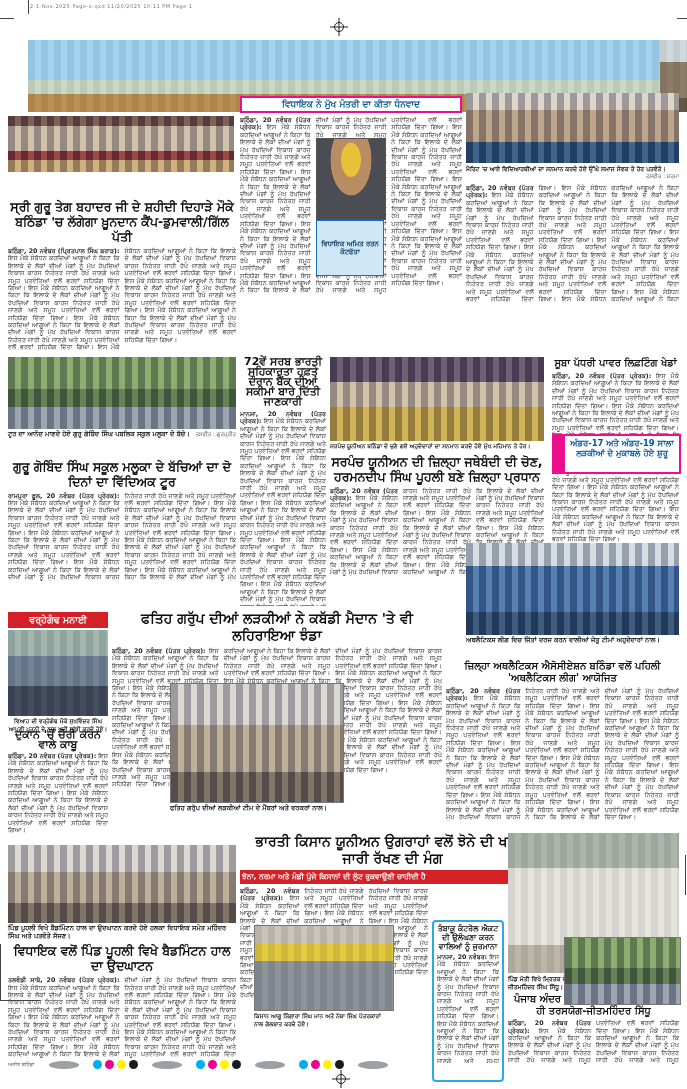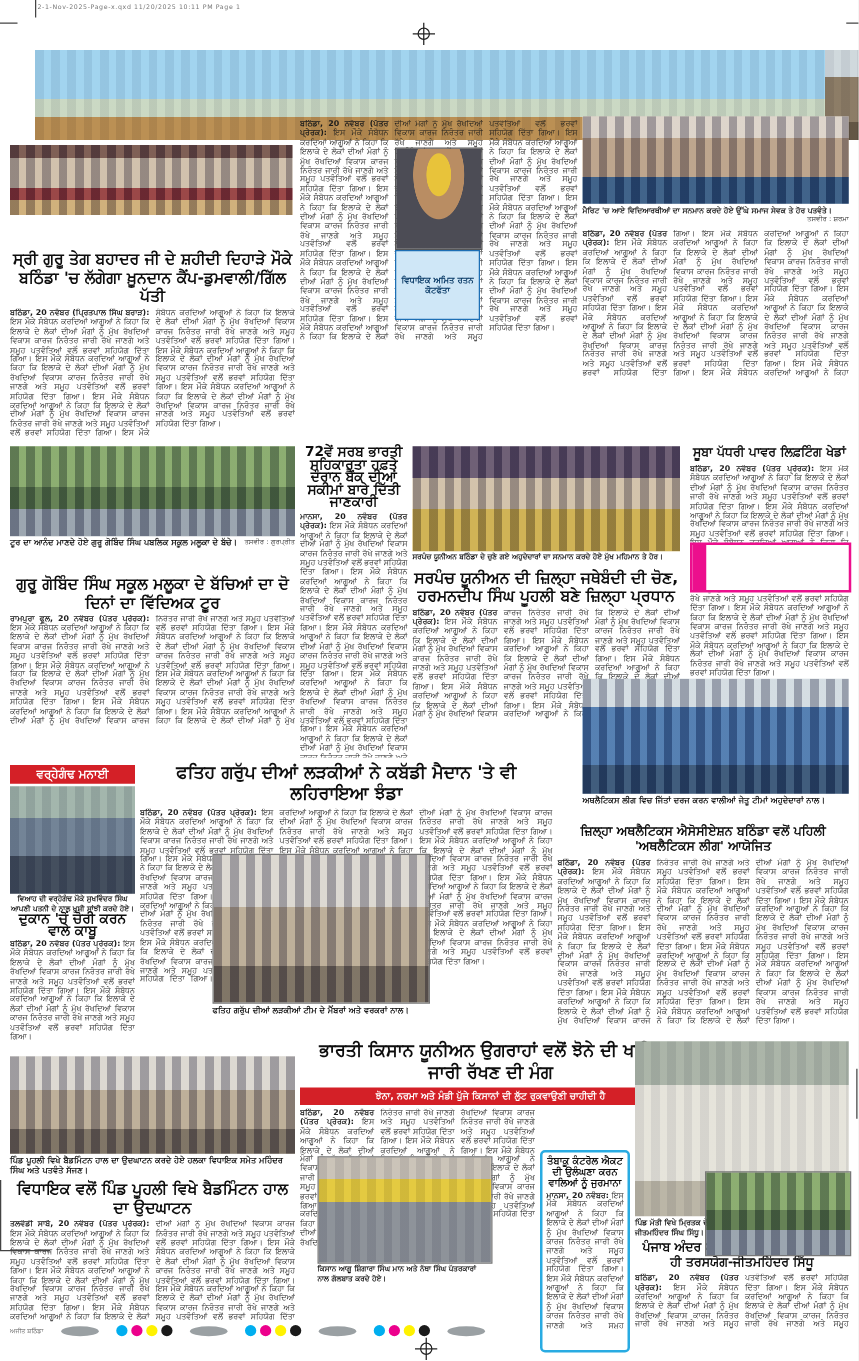--- a/index.html
+++ b/index.html
@@ -44,21 +44,21 @@
   .h-lg{font-size:14px;line-height:17px;}
   .h-md{font-size:12.5px;line-height:15px;}
   .h-sm{font-size:10px;line-height:12px;}
   .h-xs{font-size:11px;line-height:10px;}
   .body-txt{font-size:6.3px;line-height:7.4px;text-align:justify;color:#1c1c1c;overflow:hidden;}
   .c2{column-count:2;column-gap:5px;}
   .c3{column-count:3;column-gap:5px;}
   .dl{font-weight:bold;}
   .boxed-subhead{border:2px solid #ec0f8d;color:#00568f;font-weight:bold;font-size:9px;
      text-align:center;padding:1px 2px;background:#fff;}
-  .red-strip{background:#d42027;color:#fff;font-weight:bold;font-size:7.5px;text-align:center;
+  .red-strip{background:#d42027;color:#fff;font-weight:bold;font-size:7.5px;
      padding:2px 2px;}
   .red-title{background:#d42027;color:#fff;font-weight:bold;font-size:9.5px;text-align:center;
      padding:2px 0;}
   .magenta-box{position:absolute;border:2px solid #ec0f8d;background:#fff;display:flex;z-index:2;}
   .magenta-box .bar{width:11px;background:#ec0f8d;}
   .magenta-box .txt{flex:1;color:#0054a6;font-weight:bold;font-size:8.4px;line-height:10px;
      text-align:center;padding:2px 2px;}
   .blue-box{border:2px solid #29abe2;border-radius:4px;background:#fff;padding:2px 3px;box-sizing:border-box;}
   .blue-box .headline{color:#0d0d0d;}
   .portrait-cap{border:1px solid #1d6fb5;background:#cfe7f7;color:#093a66;font-weight:bold;
@@ -105,20 +105,21 @@
 
   <div class="abs" style="left:8px;top:199px;width:228px">
     <div class="headline h-md">ਸ੍ਰੀ ਗੁਰੂ ਤੇਗ ਬਹਾਦਰ ਜੀ ਦੇ ਸ਼ਹੀਦੀ ਦਿਹਾੜੇ ਮੌਕੇ ਬਠਿੰਡਾ 'ਚ ਲੱਗੇਗਾ ਖ਼ੂਨਦਾਨ ਕੈਂਪ-ਡੁਮਵਾਲੀ/ਗਿੱਲ ਪੱਤੀ</div>
     <div class="body-txt c2" style="height:116px;margin-top:3px">
       <span class="dl">ਬਠਿੰਡਾ, 20 ਨਵੰਬਰ (ਪ੍ਰਿਤਪਾਲ ਸਿੰਘ ਬਰਾੜ):</span>
       <span>ਇਸ ਮੌਕੇ ਸੰਬੋਧਨ ਕਰਦਿਆਂ ਆਗੂਆਂ ਨੇ ਕਿਹਾ ਕਿ ਇਲਾਕੇ ਦੇ ਲੋਕਾਂ ਦੀਆਂ ਮੰਗਾਂ ਨੂੰ ਮੁੱਖ ਰੱਖਦਿਆਂ ਵਿਕਾਸ ਕਾਰਜ ਨਿਰੰਤਰ ਜਾਰੀ ਰੱਖੇ ਜਾਣਗੇ ਅਤੇ ਸਮੂਹ ਪਤਵੰਤਿਆਂ ਵਲੋਂ ਭਰਵਾਂ ਸਹਿਯੋਗ ਦਿੱਤਾ ਗਿਆ। ਇਸ ਮੌਕੇ ਸੰਬੋਧਨ ਕਰਦਿਆਂ ਆਗੂਆਂ ਨੇ ਕਿਹਾ ਕਿ ਇਲਾਕੇ ਦੇ ਲੋਕਾਂ ਦੀਆਂ ਮੰਗਾਂ ਨੂੰ ਮੁੱਖ ਰੱਖਦਿਆਂ ਵਿਕਾਸ ਕਾਰਜ ਨਿਰੰਤਰ ਜਾਰੀ ਰੱਖੇ ਜਾਣਗੇ ਅਤੇ ਸਮੂਹ ਪਤਵੰਤਿਆਂ ਵਲੋਂ ਭਰਵਾਂ ਸਹਿਯੋਗ ਦਿੱਤਾ ਗਿਆ। ਇਸ ਮੌਕੇ ਸੰਬੋਧਨ ਕਰਦਿਆਂ ਆਗੂਆਂ ਨੇ ਕਿਹਾ ਕਿ ਇਲਾਕੇ ਦੇ ਲੋਕਾਂ ਦੀਆਂ ਮੰਗਾਂ ਨੂੰ ਮੁੱਖ ਰੱਖਦਿਆਂ ਵਿਕਾਸ ਕਾਰਜ ਨਿਰੰਤਰ ਜਾਰੀ ਰੱਖੇ ਜਾਣਗੇ ਅਤੇ ਸਮੂਹ ਪਤਵੰਤਿਆਂ ਵਲੋਂ ਭਰਵਾਂ ਸਹਿਯੋਗ ਦਿੱਤਾ ਗਿਆ। ਇਸ ਮੌਕੇ ਸੰਬੋਧਨ ਕਰਦਿਆਂ ਆਗੂਆਂ ਨੇ ਕਿਹਾ ਕਿ ਇਲਾਕੇ ਦੇ ਲੋਕਾਂ ਦੀਆਂ ਮੰਗਾਂ ਨੂੰ ਮੁੱਖ ਰੱਖਦਿਆਂ ਵਿਕਾਸ ਕਾਰਜ ਨਿਰੰਤਰ ਜਾਰੀ ਰੱਖੇ ਜਾਣਗੇ ਅਤੇ ਸਮੂਹ ਪਤਵੰਤਿਆਂ ਵਲੋਂ ਭਰਵਾਂ ਸਹਿਯੋਗ ਦਿੱਤਾ ਗਿਆ। ਇਸ ਮੌਕੇ ਸੰਬੋਧਨ ਕਰਦਿਆਂ ਆਗੂਆਂ ਨੇ ਕਿਹਾ ਕਿ ਇਲਾਕੇ ਦੇ ਲੋਕਾਂ ਦੀਆਂ ਮੰਗਾਂ ਨੂੰ ਮੁੱਖ ਰੱਖਦਿਆਂ ਵਿਕਾਸ ਕਾਰਜ ਨਿਰੰਤਰ ਜਾਰੀ ਰੱਖੇ ਜਾਣਗੇ ਅਤੇ ਸਮੂਹ ਪਤਵੰਤਿਆਂ ਵਲੋਂ ਭਰਵਾਂ ਸਹਿਯੋਗ ਦਿੱਤਾ ਗਿਆ। ਇਸ ਮੌਕੇ ਸੰਬੋਧਨ ਕਰਦਿਆਂ ਆਗੂਆਂ ਨੇ ਕਿਹਾ ਕਿ ਇਲਾਕੇ ਦੇ ਲੋਕਾਂ ਦੀਆਂ ਮੰਗਾਂ ਨੂੰ ਮੁੱਖ ਰੱਖਦਿਆਂ ਵਿਕਾਸ ਕਾਰਜ ਨਿਰੰਤਰ ਜਾਰੀ ਰੱਖੇ ਜਾਣਗੇ ਅਤੇ ਸਮੂਹ ਪਤਵੰਤਿਆਂ ਵਲੋਂ ਭਰਵਾਂ ਸਹਿਯੋਗ ਦਿੱਤਾ ਗਿਆ। </span>
     </div>
   </div>
 
   <div class="abs" style="left:240px;top:93px;width:222px">
+    <div class="boxed-subhead" style="margin-top:3px">ਵਿਧਾਇਕ ਨੇ ਮੁੱਖ ਮੰਤਰੀ ਦਾ ਕੀਤਾ ਧੰਨਵਾਦ</div>
     <div style="position:relative">
       <div class="body-txt c3" style="height:184px;margin-top:3px">
         <span class="dl">ਬਠਿੰਡਾ, 20 ਨਵੰਬਰ (ਪੱਤਰ ਪ੍ਰੇਰਕ):</span>
         <span>ਇਸ ਮੌਕੇ ਸੰਬੋਧਨ ਕਰਦਿਆਂ ਆਗੂਆਂ ਨੇ ਕਿਹਾ ਕਿ ਇਲਾਕੇ ਦੇ ਲੋਕਾਂ ਦੀਆਂ ਮੰਗਾਂ ਨੂੰ ਮੁੱਖ ਰੱਖਦਿਆਂ ਵਿਕਾਸ ਕਾਰਜ ਨਿਰੰਤਰ ਜਾਰੀ ਰੱਖੇ ਜਾਣਗੇ ਅਤੇ ਸਮੂਹ ਪਤਵੰਤਿਆਂ ਵਲੋਂ ਭਰਵਾਂ ਸਹਿਯੋਗ ਦਿੱਤਾ ਗਿਆ। ਇਸ ਮੌਕੇ ਸੰਬੋਧਨ ਕਰਦਿਆਂ ਆਗੂਆਂ ਨੇ ਕਿਹਾ ਕਿ ਇਲਾਕੇ ਦੇ ਲੋਕਾਂ ਦੀਆਂ ਮੰਗਾਂ ਨੂੰ ਮੁੱਖ ਰੱਖਦਿਆਂ ਵਿਕਾਸ ਕਾਰਜ ਨਿਰੰਤਰ ਜਾਰੀ ਰੱਖੇ ਜਾਣਗੇ ਅਤੇ ਸਮੂਹ ਪਤਵੰਤਿਆਂ ਵਲੋਂ ਭਰਵਾਂ ਸਹਿਯੋਗ ਦਿੱਤਾ ਗਿਆ। ਇਸ ਮੌਕੇ ਸੰਬੋਧਨ ਕਰਦਿਆਂ ਆਗੂਆਂ ਨੇ ਕਿਹਾ ਕਿ ਇਲਾਕੇ ਦੇ ਲੋਕਾਂ ਦੀਆਂ ਮੰਗਾਂ ਨੂੰ ਮੁੱਖ ਰੱਖਦਿਆਂ ਵਿਕਾਸ ਕਾਰਜ ਨਿਰੰਤਰ ਜਾਰੀ ਰੱਖੇ ਜਾਣਗੇ ਅਤੇ ਸਮੂਹ ਪਤਵੰਤਿਆਂ ਵਲੋਂ ਭਰਵਾਂ ਸਹਿਯੋਗ ਦਿੱਤਾ ਗਿਆ। ਇਸ ਮੌਕੇ ਸੰਬੋਧਨ ਕਰਦਿਆਂ ਆਗੂਆਂ ਨੇ ਕਿਹਾ ਕਿ ਇਲਾਕੇ ਦੇ ਲੋਕਾਂ ਦੀਆਂ ਮੰਗਾਂ ਨੂੰ ਮੁੱਖ ਰੱਖਦਿਆਂ ਵਿਕਾਸ ਕਾਰਜ ਨਿਰੰਤਰ ਜਾਰੀ ਰੱਖੇ ਜਾਣਗੇ ਅਤੇ ਸਮੂਹ ਪਤਵੰਤਿਆਂ ਵਲੋਂ ਭਰਵਾਂ ਸਹਿਯੋਗ ਦਿੱਤਾ ਗਿਆ। ਇਸ ਮੌਕੇ ਸੰਬੋਧਨ ਕਰਦਿਆਂ ਆਗੂਆਂ ਨੇ ਕਿਹਾ ਕਿ ਇਲਾਕੇ ਦੇ ਲੋਕਾਂ ਦੀਆਂ ਮੰਗਾਂ ਨੂੰ ਮੁੱਖ ਰੱਖਦਿਆਂ ਵਿਕਾਸ ਕਾਰਜ ਨਿਰੰਤਰ ਜਾਰੀ ਰੱਖੇ ਜਾਣਗੇ ਅਤੇ ਸਮੂਹ ਪਤਵੰਤਿਆਂ ਵਲੋਂ ਭਰਵਾਂ ਸਹਿਯੋਗ ਦਿੱਤਾ ਗਿਆ। ਇਸ ਮੌਕੇ ਸੰਬੋਧਨ ਕਰਦਿਆਂ ਆਗੂਆਂ ਨੇ ਕਿਹਾ ਕਿ ਇਲਾਕੇ ਦੇ ਲੋਕਾਂ ਦੀਆਂ ਮੰਗਾਂ ਨੂੰ ਮੁੱਖ ਰੱਖਦਿਆਂ ਵਿਕਾਸ ਕਾਰਜ ਨਿਰੰਤਰ ਜਾਰੀ ਰੱਖੇ ਜਾਣਗੇ ਅਤੇ ਸਮੂਹ ਪਤਵੰਤਿਆਂ ਵਲੋਂ ਭਰਵਾਂ ਸਹਿਯੋਗ ਦਿੱਤਾ ਗਿਆ। ਇਸ ਮੌਕੇ ਸੰਬੋਧਨ ਕਰਦਿਆਂ ਆਗੂਆਂ ਨੇ ਕਿਹਾ ਕਿ ਇਲਾਕੇ ਦੇ ਲੋਕਾਂ ਦੀਆਂ ਮੰਗਾਂ ਨੂੰ ਮੁੱਖ ਰੱਖਦਿਆਂ ਵਿਕਾਸ ਕਾਰਜ ਨਿਰੰਤਰ ਜਾਰੀ ਰੱਖੇ ਜਾਣਗੇ ਅਤੇ ਸਮੂਹ ਪਤਵੰਤਿਆਂ ਵਲੋਂ ਭਰਵਾਂ ਸਹਿਯੋਗ ਦਿੱਤਾ ਗਿਆ। ਇਸ ਮੌਕੇ ਸੰਬੋਧਨ ਕਰਦਿਆਂ ਆਗੂਆਂ ਨੇ ਕਿਹਾ ਕਿ ਇਲਾਕੇ ਦੇ ਲੋਕਾਂ ਦੀਆਂ ਮੰਗਾਂ ਨੂੰ ਮੁੱਖ ਰੱਖਦਿਆਂ ਵਿਕਾਸ ਕਾਰਜ ਨਿਰੰਤਰ ਜਾਰੀ ਰੱਖੇ ਜਾਣਗੇ ਅਤੇ ਸਮੂਹ ਪਤਵੰਤਿਆਂ ਵਲੋਂ ਭਰਵਾਂ ਸਹਿਯੋਗ ਦਿੱਤਾ ਗਿਆ। ਇਸ ਮੌਕੇ ਸੰਬੋਧਨ ਕਰਦਿਆਂ ਆਗੂਆਂ ਨੇ ਕਿਹਾ ਕਿ ਇਲਾਕੇ ਦੇ ਲੋਕਾਂ ਦੀਆਂ ਮੰਗਾਂ ਨੂੰ ਮੁੱਖ ਰੱਖਦਿਆਂ ਵਿਕਾਸ ਕਾਰਜ ਨਿਰੰਤਰ ਜਾਰੀ ਰੱਖੇ ਜਾਣਗੇ ਅਤੇ ਸਮੂਹ ਪਤਵੰਤਿਆਂ ਵਲੋਂ ਭਰਵਾਂ ਸਹਿਯੋਗ ਦਿੱਤਾ ਗਿਆ। ਇਸ ਮੌਕੇ ਸੰਬੋਧਨ ਕਰਦਿਆਂ ਆਗੂਆਂ ਨੇ ਕਿਹਾ ਕਿ ਇਲਾਕੇ ਦੇ ਲੋਕਾਂ ਦੀਆਂ ਮੰਗਾਂ ਨੂੰ ਮੁੱਖ ਰੱਖਦਿਆਂ ਵਿਕਾਸ ਕਾਰਜ ਨਿਰੰਤਰ ਜਾਰੀ ਰੱਖੇ ਜਾਣਗੇ ਅਤੇ ਸਮੂਹ ਪਤਵੰਤਿਆਂ ਵਲੋਂ ਭਰਵਾਂ ਸਹਿਯੋਗ ਦਿੱਤਾ ਗਿਆ। </span>
       </div>
       <div class="abs" style="left:76px;top:22px;width:68px;z-index:2">
         <div class="photo portrait" style="height:80px;border:1px solid #555"></div>
         <div class="portrait-cap">ਵਿਧਾਇਕ ਅਮਿਤ ਰਤਨ ਕੋਟਫੱਤਾ</div>
       </div>
     </div>
@@ -178,20 +179,21 @@
 
   <div class="abs" style="left:552px;top:357px;width:127px">
     <div class="headline h-sm">ਸੂਬਾ ਪੱਧਰੀ ਪਾਵਰ ਲਿਫ਼ਟਿੰਗ ਖੇਡਾਂ</div>
     <div style="position:relative">
       <div class="body-txt" style="height:178px;margin-top:3px">
         <span class="dl">ਬਠਿੰਡਾ, 20 ਨਵੰਬਰ (ਪੱਤਰ ਪ੍ਰੇਰਕ):</span>
         <span>ਇਸ ਮੌਕੇ ਸੰਬੋਧਨ ਕਰਦਿਆਂ ਆਗੂਆਂ ਨੇ ਕਿਹਾ ਕਿ ਇਲਾਕੇ ਦੇ ਲੋਕਾਂ ਦੀਆਂ ਮੰਗਾਂ ਨੂੰ ਮੁੱਖ ਰੱਖਦਿਆਂ ਵਿਕਾਸ ਕਾਰਜ ਨਿਰੰਤਰ ਜਾਰੀ ਰੱਖੇ ਜਾਣਗੇ ਅਤੇ ਸਮੂਹ ਪਤਵੰਤਿਆਂ ਵਲੋਂ ਭਰਵਾਂ ਸਹਿਯੋਗ ਦਿੱਤਾ ਗਿਆ। ਇਸ ਮੌਕੇ ਸੰਬੋਧਨ ਕਰਦਿਆਂ ਆਗੂਆਂ ਨੇ ਕਿਹਾ ਕਿ ਇਲਾਕੇ ਦੇ ਲੋਕਾਂ ਦੀਆਂ ਮੰਗਾਂ ਨੂੰ ਮੁੱਖ ਰੱਖਦਿਆਂ ਵਿਕਾਸ ਕਾਰਜ ਨਿਰੰਤਰ ਜਾਰੀ ਰੱਖੇ ਜਾਣਗੇ ਅਤੇ ਸਮੂਹ ਪਤਵੰਤਿਆਂ ਵਲੋਂ ਭਰਵਾਂ ਸਹਿਯੋਗ ਦਿੱਤਾ ਗਿਆ। ਇਸ ਮੌਕੇ ਸੰਬੋਧਨ ਕਰਦਿਆਂ ਆਗੂਆਂ ਨੇ ਕਿਹਾ ਕਿ ਇਲਾਕੇ ਦੇ ਲੋਕਾਂ ਦੀਆਂ ਮੰਗਾਂ ਨੂੰ ਮੁੱਖ ਰੱਖਦਿਆਂ ਵਿਕਾਸ ਕਾਰਜ ਨਿਰੰਤਰ ਜਾਰੀ ਰੱਖੇ ਜਾਣਗੇ ਅਤੇ ਸਮੂਹ ਪਤਵੰਤਿਆਂ ਵਲੋਂ ਭਰਵਾਂ ਸਹਿਯੋਗ ਦਿੱਤਾ ਗਿਆ। ਇਸ ਮੌਕੇ ਸੰਬੋਧਨ ਕਰਦਿਆਂ ਆਗੂਆਂ ਨੇ ਕਿਹਾ ਕਿ ਇਲਾਕੇ ਦੇ ਲੋਕਾਂ ਦੀਆਂ ਮੰਗਾਂ ਨੂੰ ਮੁੱਖ ਰੱਖਦਿਆਂ ਵਿਕਾਸ ਕਾਰਜ ਨਿਰੰਤਰ ਜਾਰੀ ਰੱਖੇ ਜਾਣਗੇ ਅਤੇ ਸਮੂਹ ਪਤਵੰਤਿਆਂ ਵਲੋਂ ਭਰਵਾਂ ਸਹਿਯੋਗ ਦਿੱਤਾ ਗਿਆ। ਇਸ ਮੌਕੇ ਸੰਬੋਧਨ ਕਰਦਿਆਂ ਆਗੂਆਂ ਨੇ ਕਿਹਾ ਕਿ ਇਲਾਕੇ ਦੇ ਲੋਕਾਂ ਦੀਆਂ ਮੰਗਾਂ ਨੂੰ ਮੁੱਖ ਰੱਖਦਿਆਂ ਵਿਕਾਸ ਕਾਰਜ ਨਿਰੰਤਰ ਜਾਰੀ ਰੱਖੇ ਜਾਣਗੇ ਅਤੇ ਸਮੂਹ ਪਤਵੰਤਿਆਂ ਵਲੋਂ ਭਰਵਾਂ ਸਹਿਯੋਗ ਦਿੱਤਾ ਗਿਆ। ਇਸ ਮੌਕੇ ਸੰਬੋਧਨ ਕਰਦਿਆਂ ਆਗੂਆਂ ਨੇ ਕਿਹਾ ਕਿ ਇਲਾਕੇ ਦੇ ਲੋਕਾਂ ਦੀਆਂ ਮੰਗਾਂ ਨੂੰ ਮੁੱਖ ਰੱਖਦਿਆਂ ਵਿਕਾਸ ਕਾਰਜ ਨਿਰੰਤਰ ਜਾਰੀ ਰੱਖੇ ਜਾਣਗੇ ਅਤੇ ਸਮੂਹ ਪਤਵੰਤਿਆਂ ਵਲੋਂ ਭਰਵਾਂ ਸਹਿਯੋਗ ਦਿੱਤਾ ਗਿਆ। </span>
       </div>
       <div class="magenta-box" style="left:0;top:62px;width:125px;height:36px">
         <div class="bar"></div>
+        <div class="txt">ਅੰਡਰ-17 ਅਤੇ ਅੰਡਰ-19 ਸਾਲਾ ਲੜਕੀਆਂ ਦੇ ਮੁਕਾਬਲੇ ਹੋਏ ਸ਼ੁਰੂ</div>
       </div>
     </div>
   </div>
 
   <div class="abs" style="left:466px;top:543px;width:213px">
     <div class="photo ph-blueteam" style="height:92px">
         <div class="ph-overlay"></div>
       </div>
     <div class="caption">ਅਥਲੈਟਿਕਸ ਲੀਗ ਵਿਚ ਜਿੱਤਾਂ ਦਰਜ ਕਰਨ ਵਾਲੀਆਂ ਜੇਤੂ ਟੀਮਾਂ ਅਹੁਦੇਦਾਰਾਂ ਨਾਲ।</div>
   </div>

